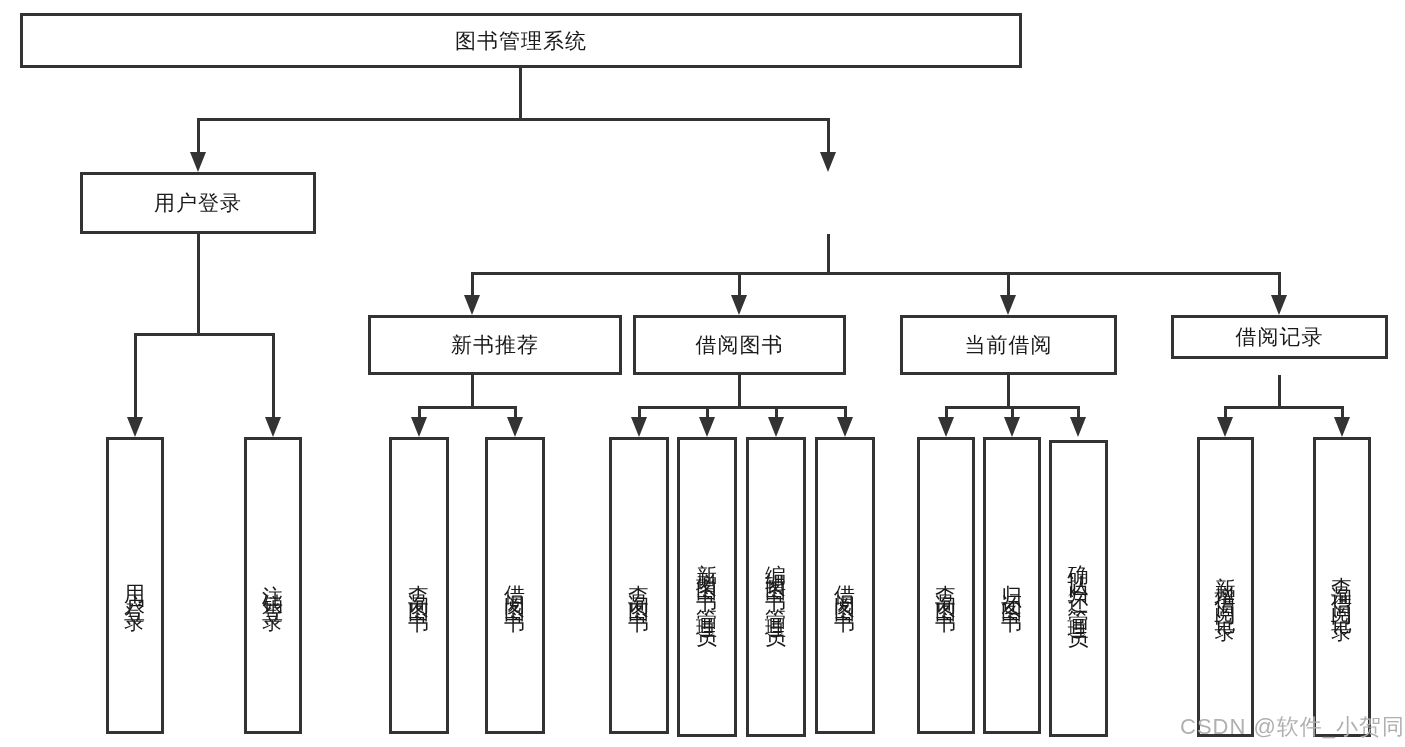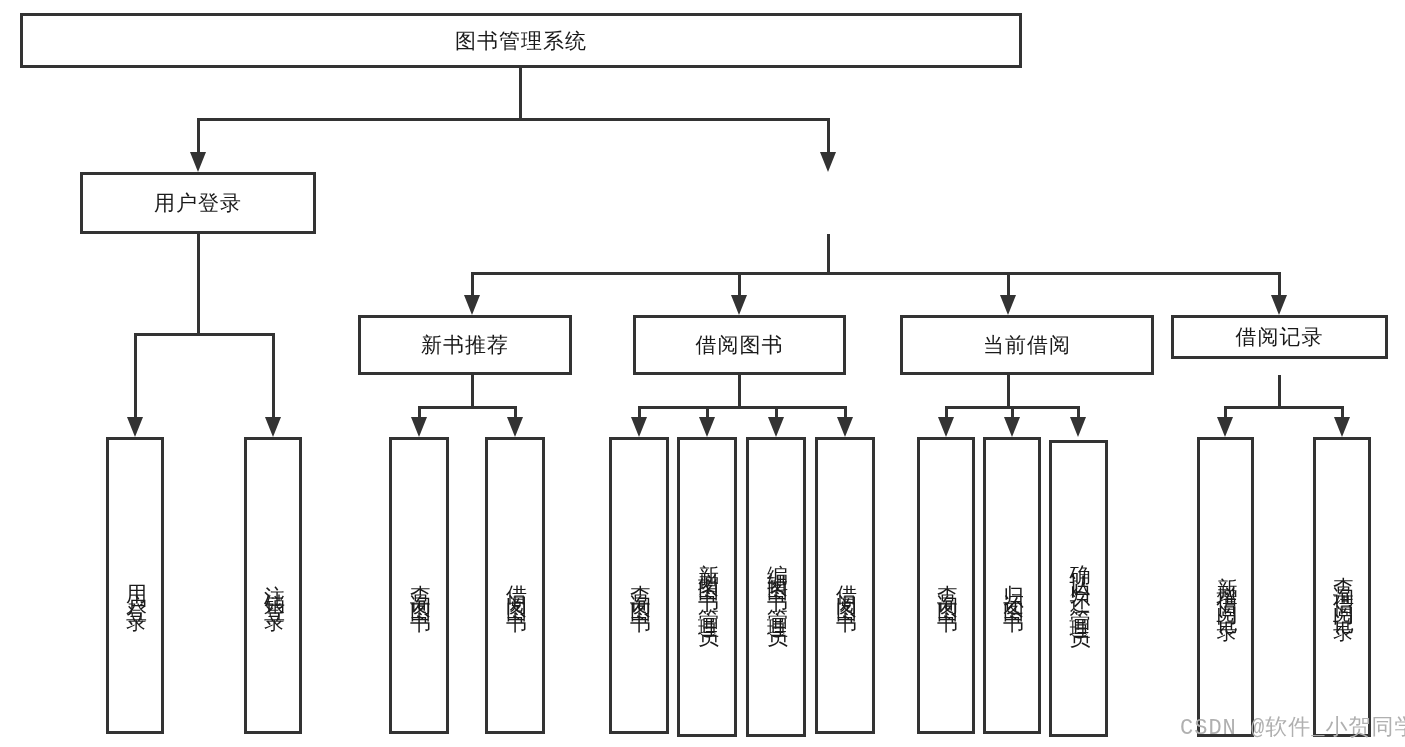--- a/index.html
+++ b/index.html
@@ -1,20 +1,20 @@
 <!DOCTYPE html>
 <html><head>
 <meta charset="utf-8">
 <style>
   html,body{margin:0;padding:0;background:#ffffff;}
   .stage{
     position:relative;
     width:1405px;height:747px;
     background:#ffffff;
-    font-family:Liberation Mono, monospace;
+    font-family:Liberation Sans, sans-serif;
     overflow:hidden;
   }
   .box{
     position:absolute;
     box-sizing:border-box;
     border:3px solid #333333;
     background:#ffffff;
     display:flex;
     align-items:center;
     justify-content:center;
@@ -118,27 +118,27 @@
   <div class="arrow" style="left:1334px;top:417px"></div>
 
   <div class="box" style="left:20px;top:13px;width:1002px;height:55px">
     <span class="lbl">图书管理系统</span>
   </div>
 
   <div class="box" style="left:80px;top:172px;width:236px;height:62px">
     <span class="lbl">用户登录</span>
   </div>
 
-  <div class="box" style="left:358px;top:315px;width:214px;height:60px">
+  <div class="box" style="left:368px;top:315px;width:254px;height:60px">
     <span class="lbl">新书推荐</span>
   </div>
   <div class="box" style="left:633px;top:315px;width:213px;height:60px">
     <span class="lbl">借阅图书</span>
   </div>
-  <div class="box" style="left:900px;top:315px;width:254px;height:60px">
+  <div class="box" style="left:900px;top:315px;width:217px;height:60px">
     <span class="lbl">当前借阅</span>
   </div>
   <div class="box" style="left:1171px;top:315px;width:217px;height:44px">
     <span class="lbl">借阅记录</span>
   </div>
 
   <div class="box" style="left:106px;top:437px;width:58px;height:297px">
     <span class="vtext">用户登录</span>
   </div>
   <div class="box" style="left:244px;top:437px;width:58px;height:297px">

